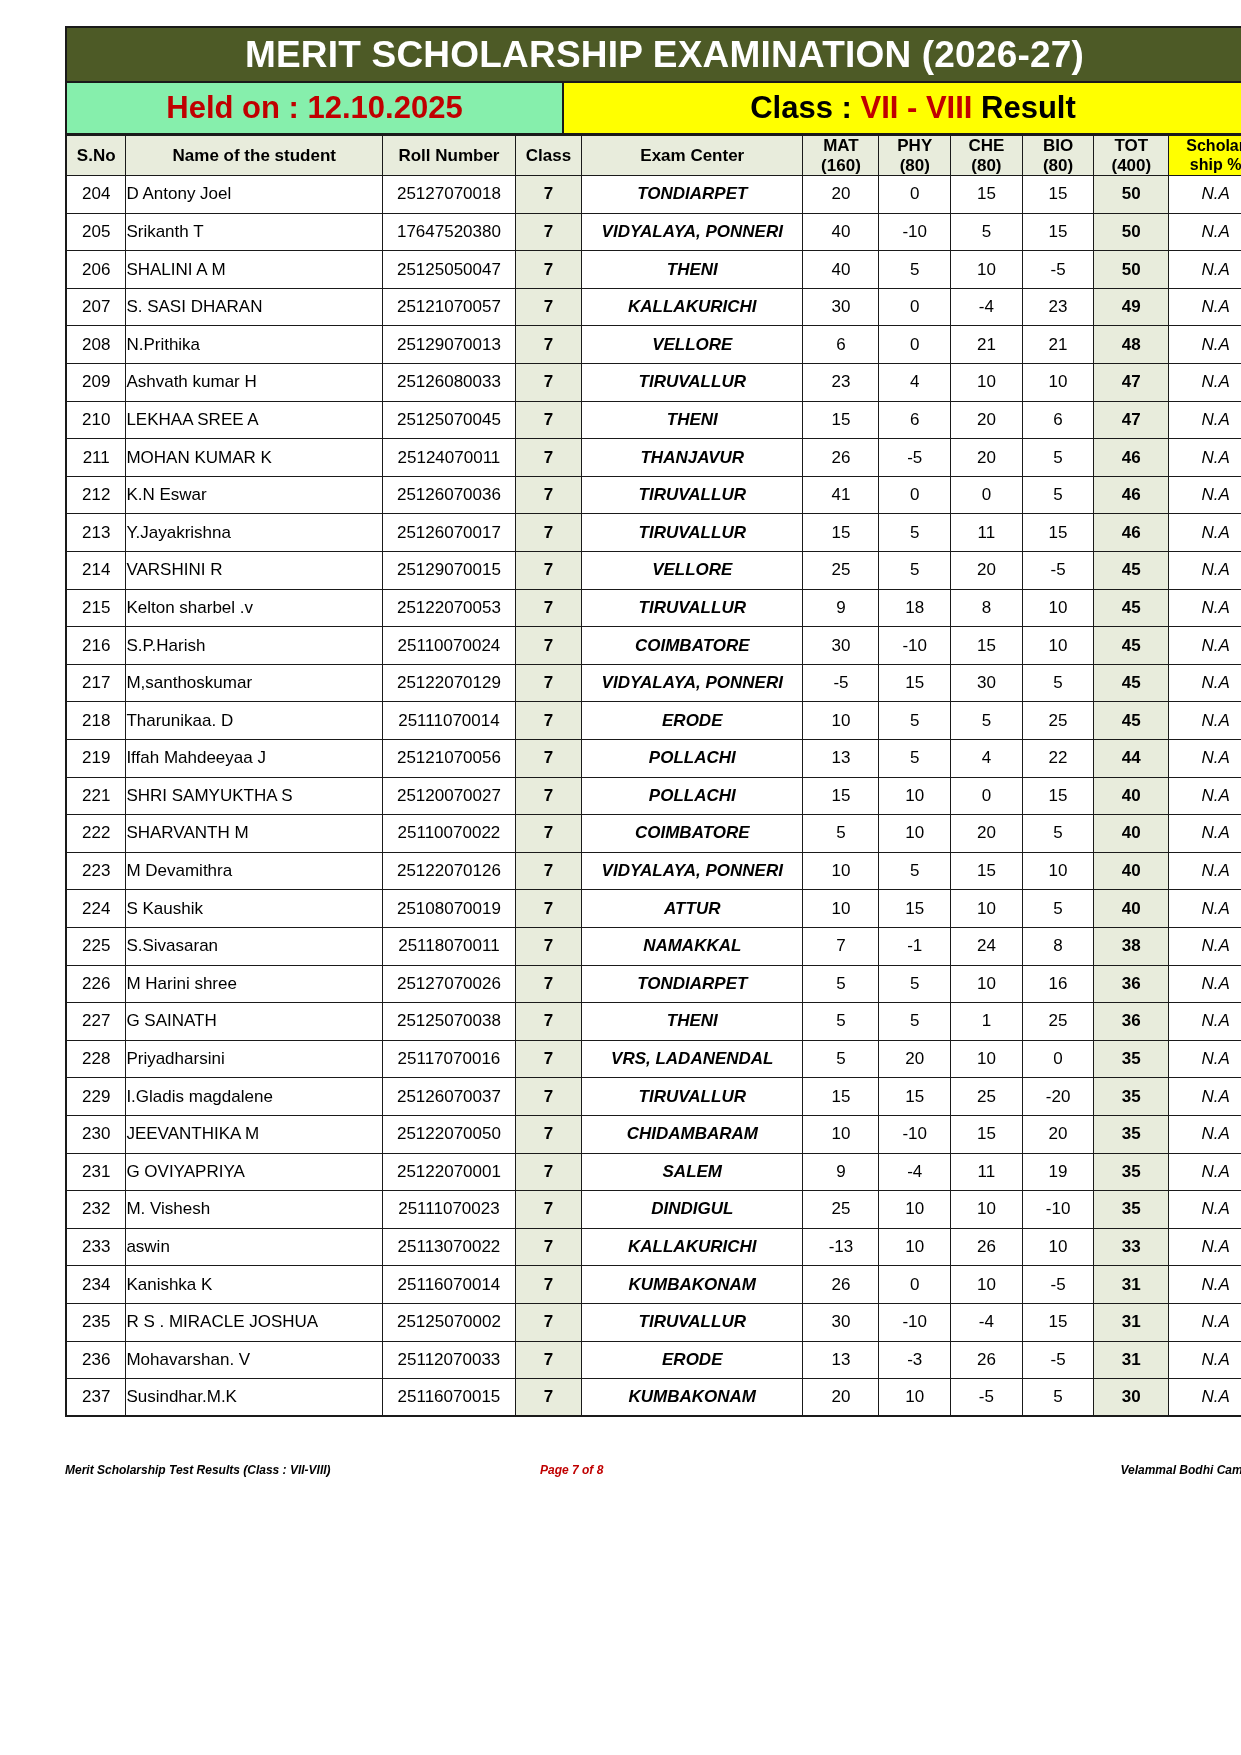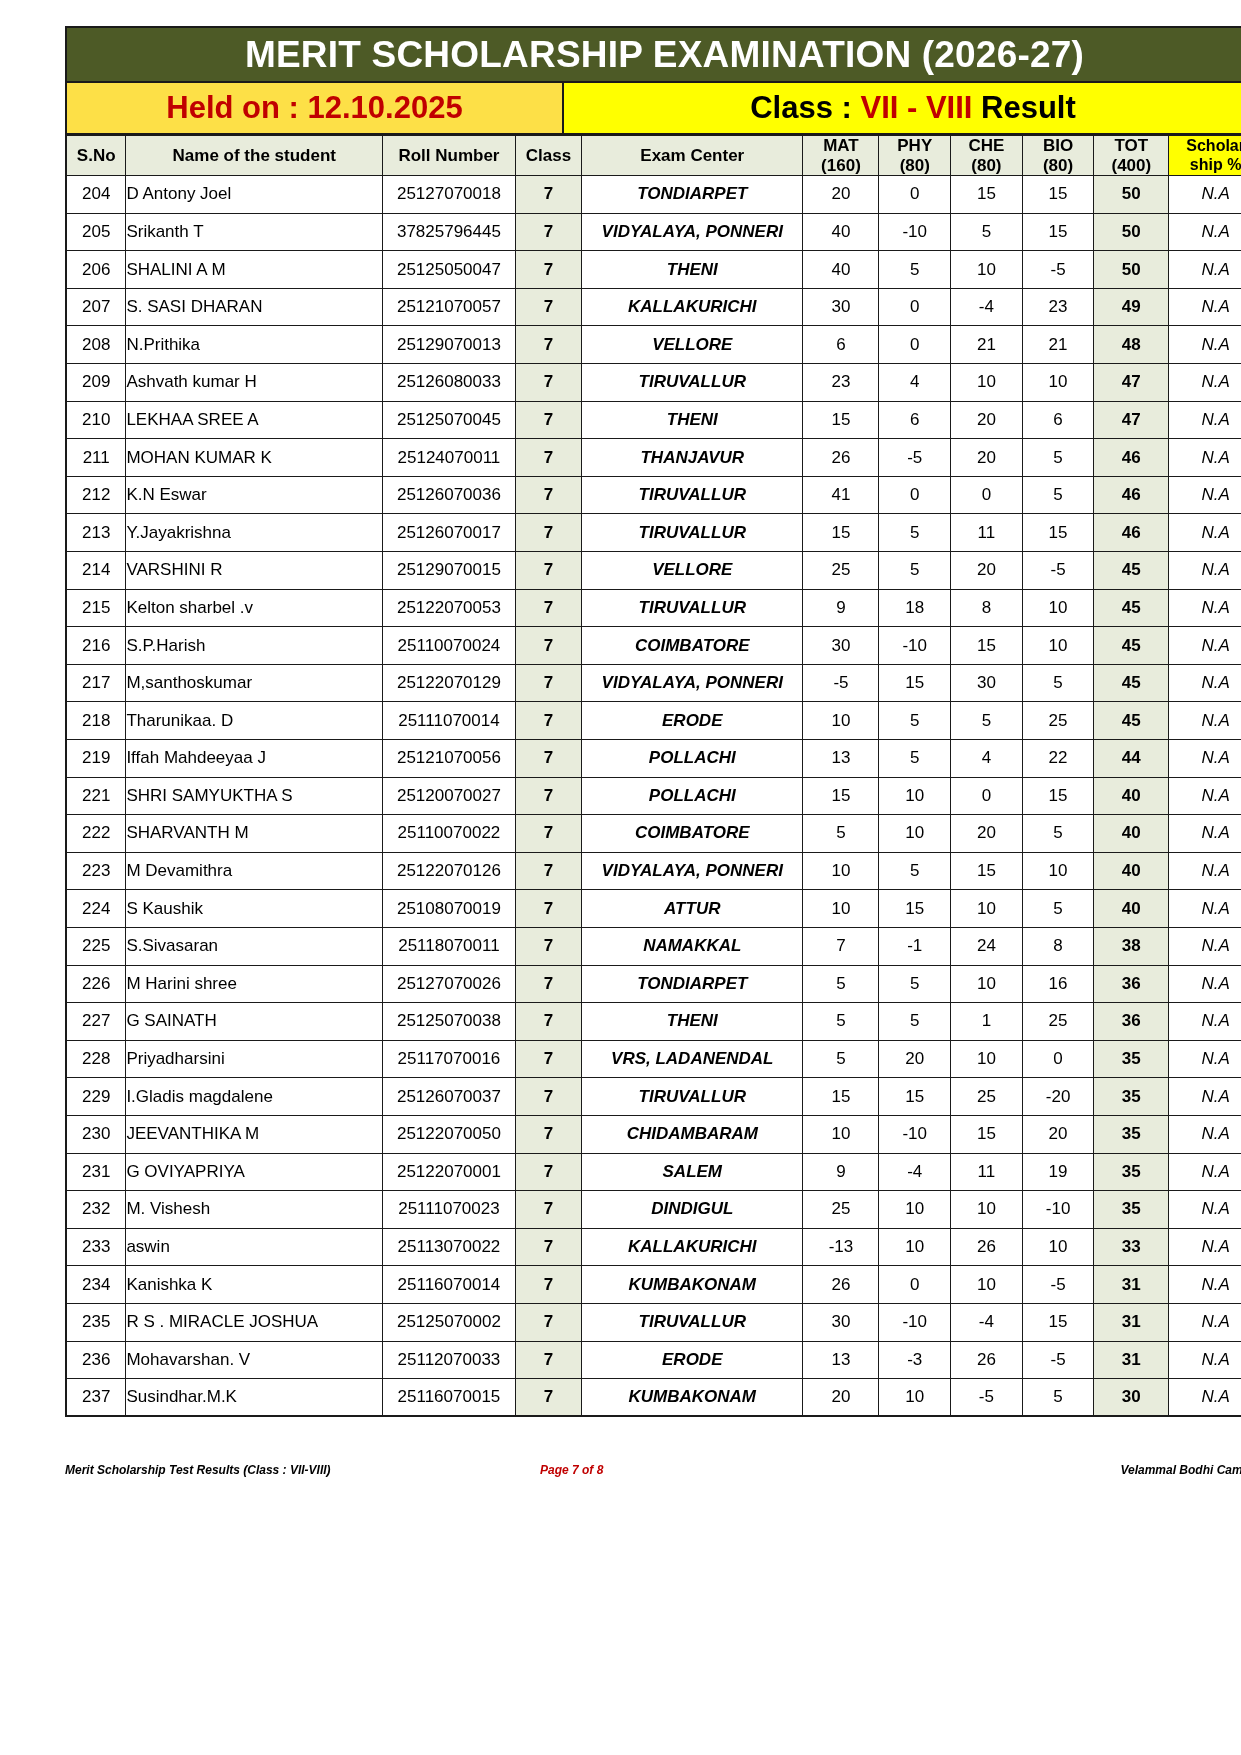--- a/index.html
+++ b/index.html
@@ -44,21 +44,21 @@
   
   .subhead {
     display: flex;
     border-left: 2px solid #1a1a1a;
     border-right: 2px solid #1a1a1a;
     border-bottom: 2px solid #1a1a1a;
     height: 52px;
   }
   .subhead-left {
     width: 497px;
-    background: #fde047;
+    background: #86efac;
     display: flex;
     align-items: center;
     justify-content: center;
     border-right: 2px solid #1a1a1a;
   }
   .subhead-left-text {
     color: #c00000;
     font-size: 31px;
     font-weight: bold;
     white-space: nowrap;
@@ -275,21 +275,21 @@
           <td class="mark">20</td>
           <td class="mark">0</td>
           <td class="mark">15</td>
           <td class="mark">15</td>
           <td class="tot">50</td>
           <td class="sch">N.A</td>
         </tr>
         <tr>
           <td class="sno">205</td>
           <td class="name">Srikanth T</td>
-          <td class="roll">37825796445</td>
+          <td class="roll">17647520380</td>
           <td class="cls">7</td>
           <td class="center">VIDYALAYA, PONNERI</td>
           <td class="mark">40</td>
           <td class="mark">-10</td>
           <td class="mark">5</td>
           <td class="mark">15</td>
           <td class="tot">50</td>
           <td class="sch">N.A</td>
         </tr>
         <tr>

